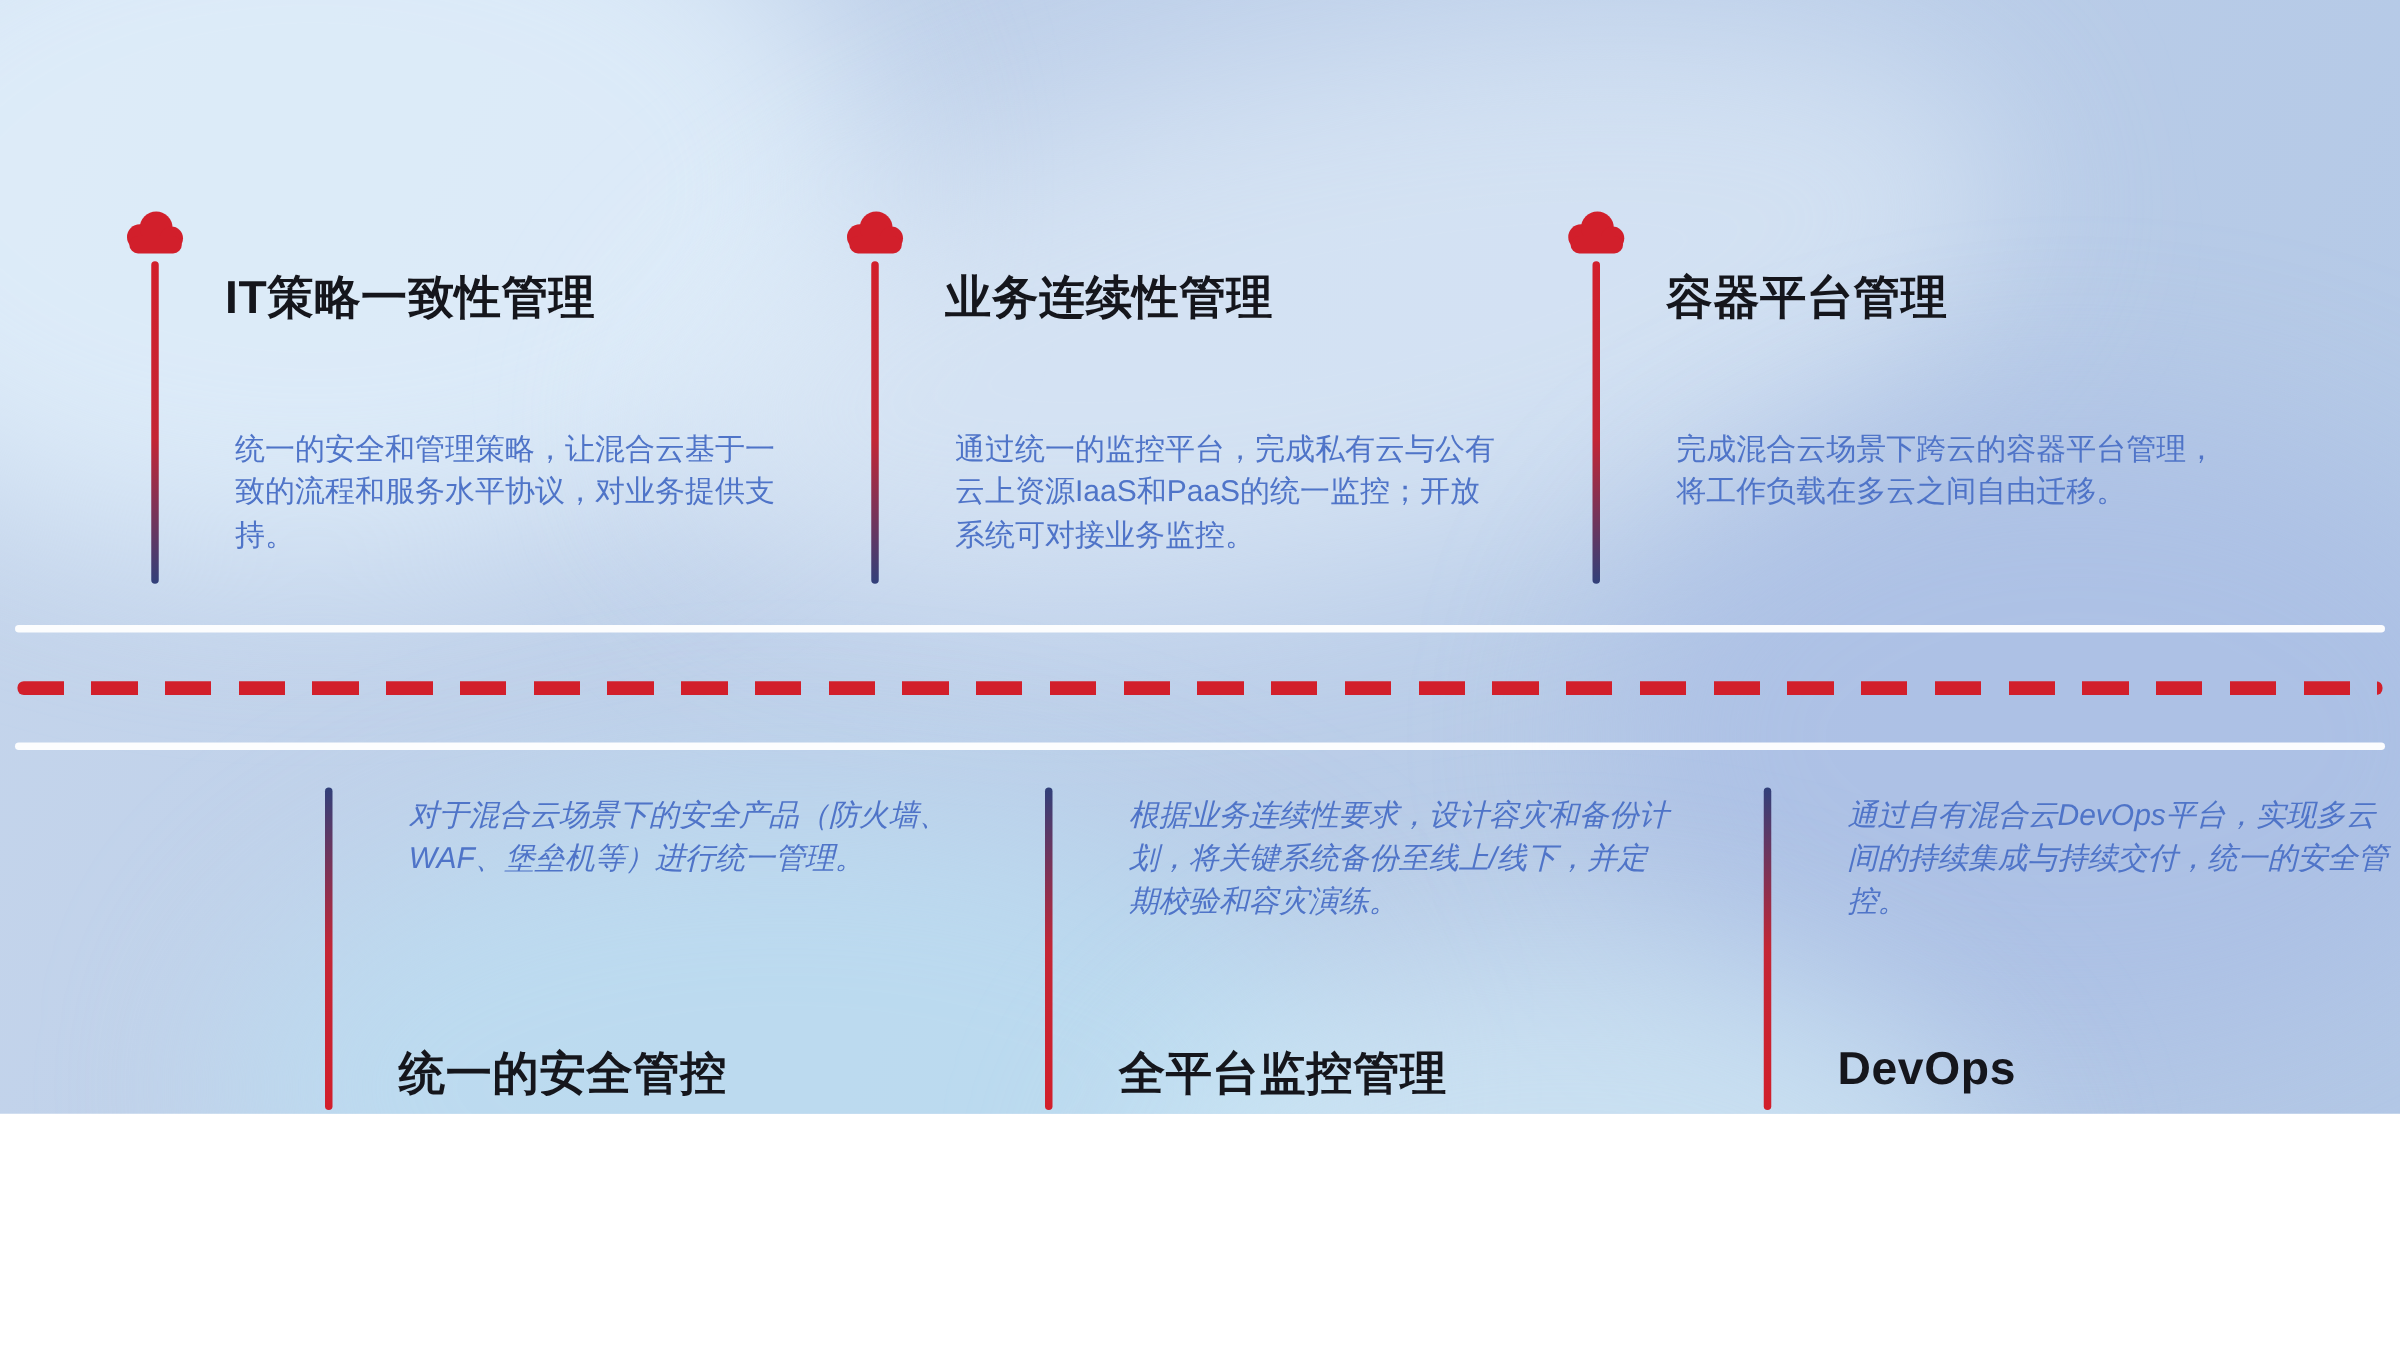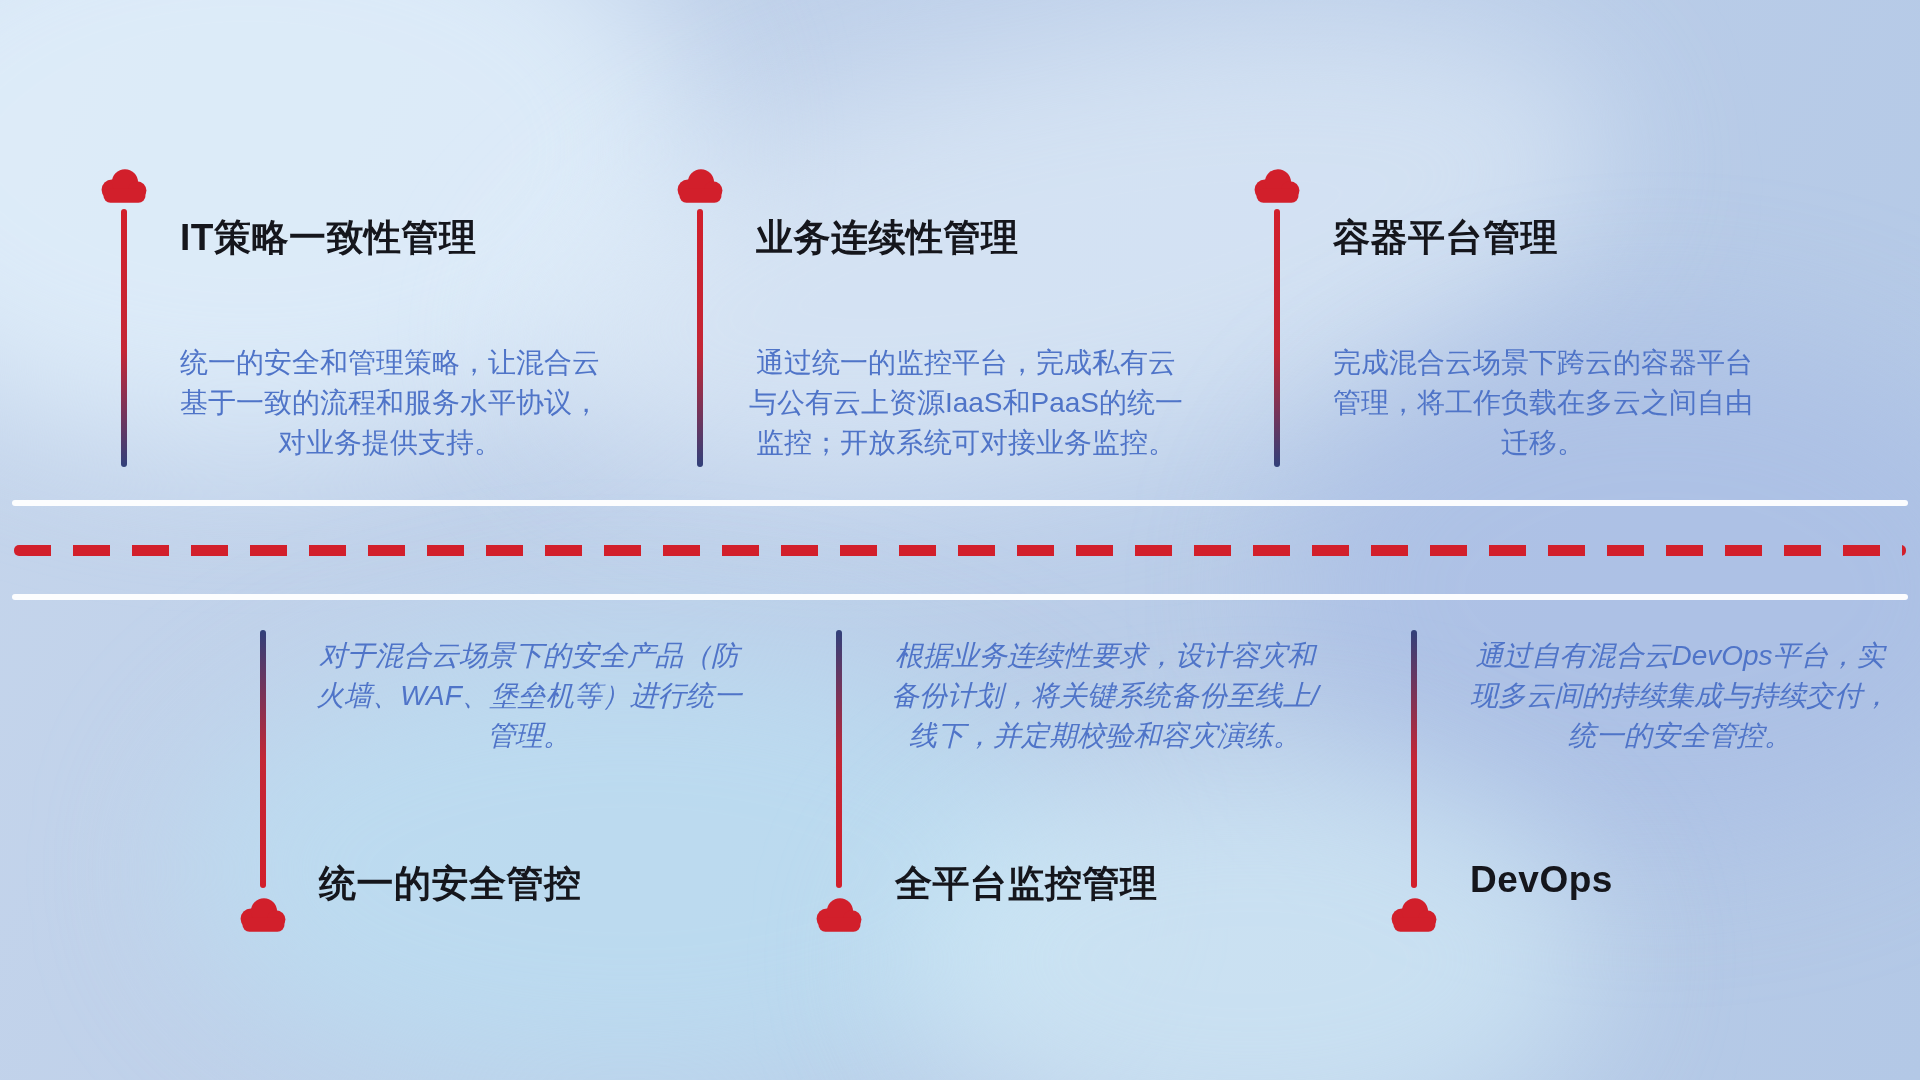--- a/index.html
+++ b/index.html
@@ -1,21 +1,21 @@
 <!DOCTYPE html>
 <html><head>
 <meta charset="utf-8">
 <style>
   html,body{margin:0;padding:0;}
   body{
     width:1920px;height:1080px;overflow:hidden;
     font-family:"Liberation Sans","DejaVu Sans",sans-serif;
   }
   .canvas{
-    position:relative;width:1920px;height:1080px;
+    position:relative;width:1920px;height:891px;
     background:linear-gradient(115deg,#c6d6ec 0%,#bdcfe9 40%,#b3c8e6 100%);
     overflow:hidden;
   }
   
   .blob{position:absolute;border-radius:50%;filter:blur(70px);pointer-events:none;}
   .blob.b1{left:-200px;top:-150px;width:900px;height:600px;background:rgba(224,238,250,.85);}
   .blob.b2{left:520px;top:40px;width:1100px;height:420px;background:rgba(232,243,252,.55);transform:rotate(-12deg);}
   .blob.b3{left:180px;top:640px;width:900px;height:460px;background:rgba(187,224,242,.65);}
   .blob.b4{left:1280px;top:330px;width:760px;height:520px;background:rgba(166,186,228,.55);}
   .blob.b5{left:900px;top:760px;width:700px;height:400px;background:rgba(214,238,248,.6);}
@@ -38,24 +38,24 @@
   .col.top-item .cloud{top:0;}
   .col.top-item .stem{top:44px;background:linear-gradient(180deg,#d21f2b 0%,#c42635 55%,#31407a 100%);}
   .col.bottom-item .stem{top:0;background:linear-gradient(180deg,#31407a 0%,#c42635 50%,#d21f2b 100%);}
   .col.bottom-item .cloud{top:264px;}
 
   .title{
     position:absolute;left:84px;margin:0;
     font-size:37px;font-weight:700;color:#15161c;letter-spacing:.5px;white-space:nowrap;
   }
   .col.top-item .title{top:48px;}
-  .col.bottom-item .title{top:229px;}
+  .col.bottom-item .title{top:204px;}
   .desc{
-    position:absolute;left:76px;margin:0;width:436px;
-    font-size:28px;line-height:1.43;color:#4f74c8;font-weight:500;text-align:center;
+    position:absolute;left:92px;margin:0;width:436px;
+    font-size:24px;line-height:1.43;color:#4f74c8;font-weight:500;
   }
   .col.top-item .desc{top:178px;}
   .col.bottom-item .desc{top:6px;font-style:italic;}
 </style>
 </head>
 <body>
 
 <div class="canvas">
   <div class="blob b1"></div>
   <div class="blob b2"></div>

